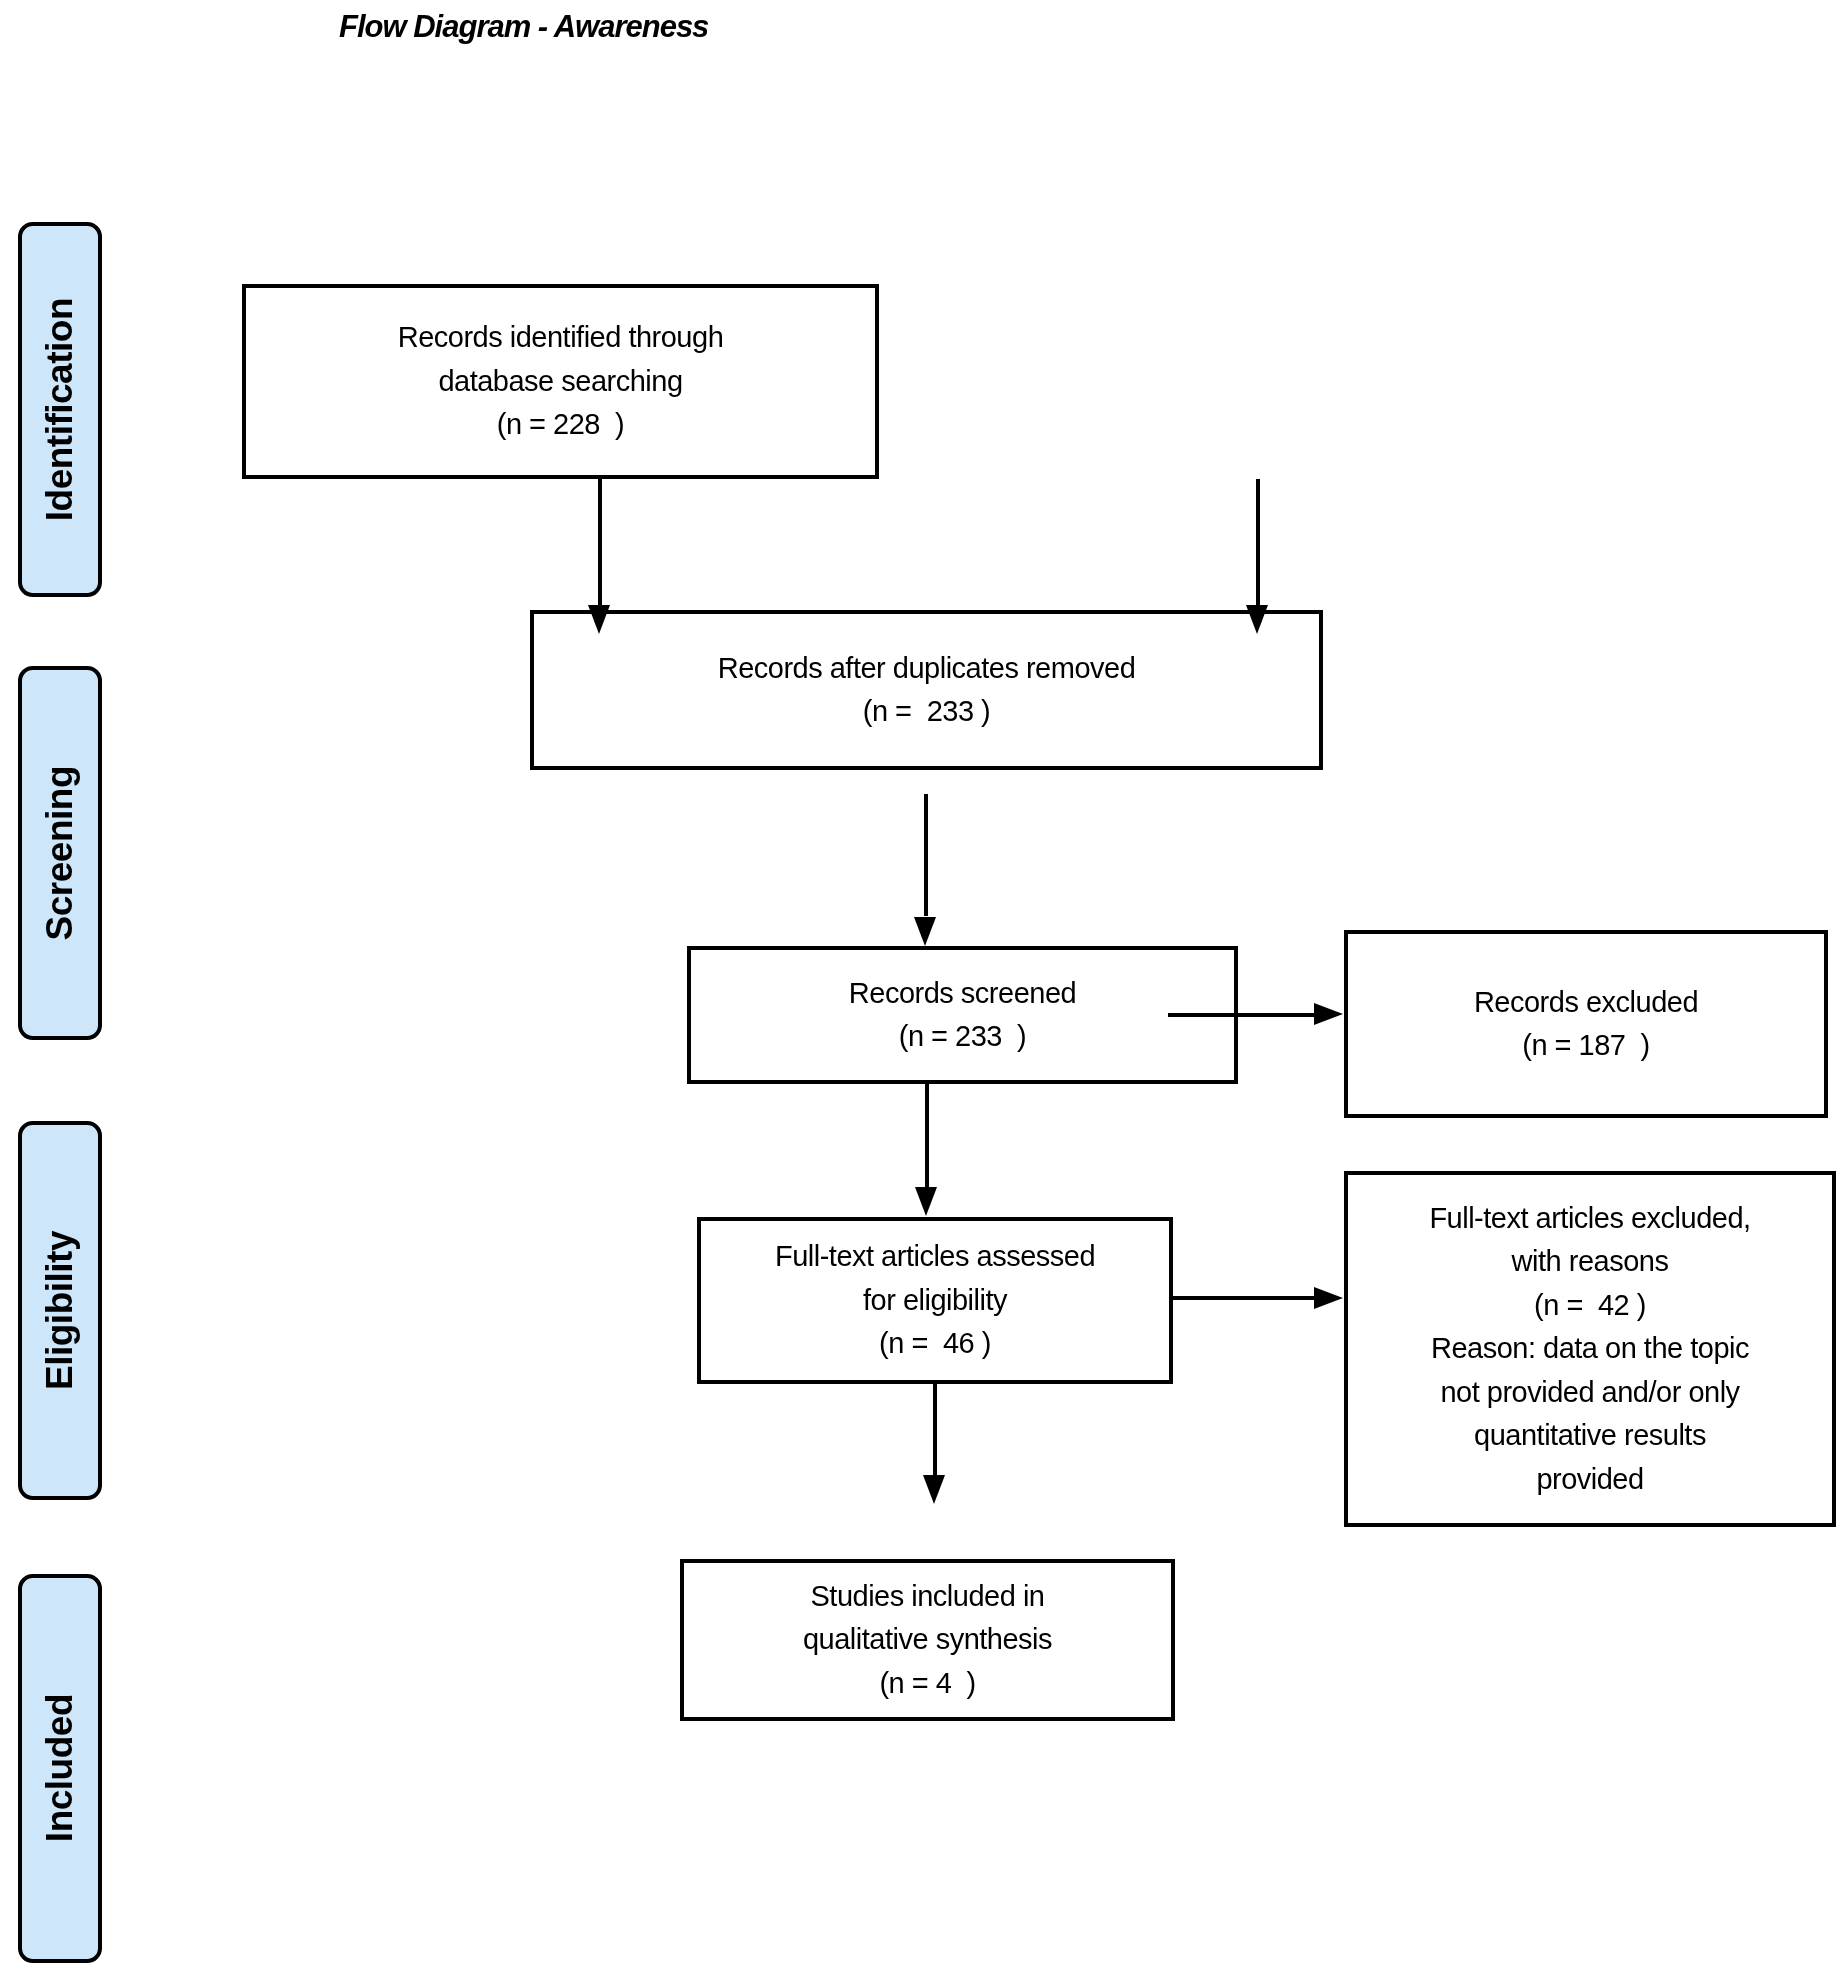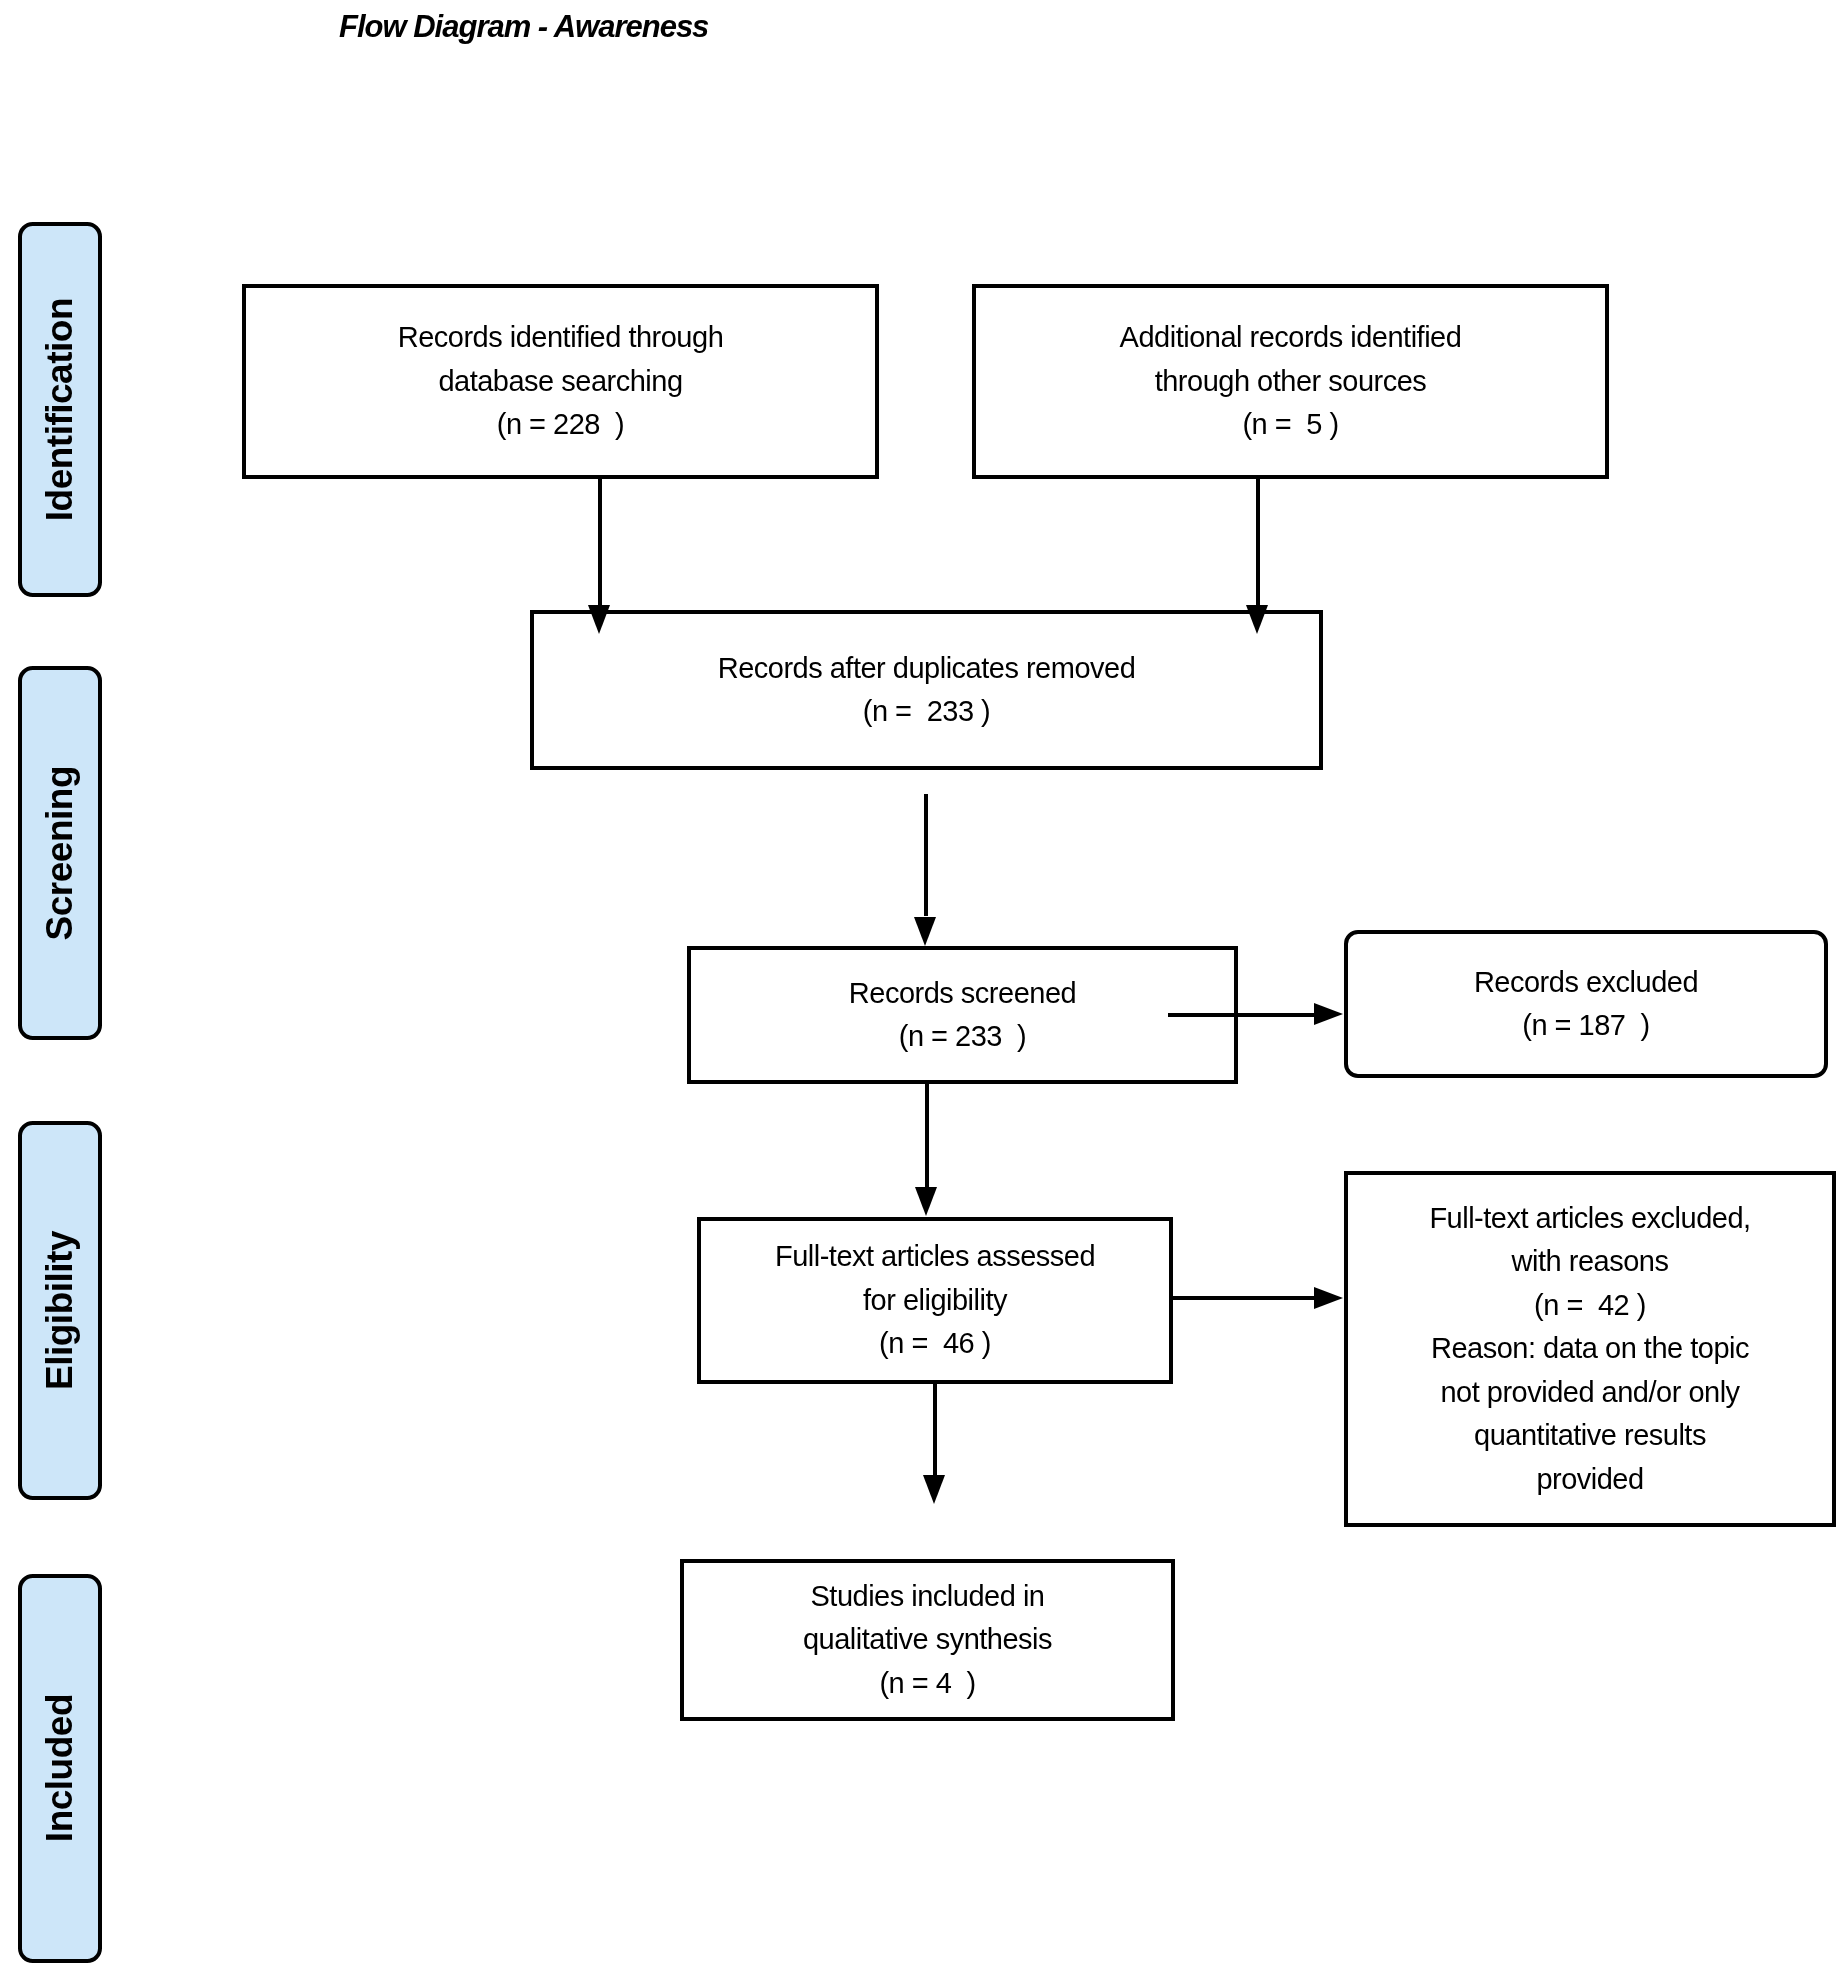--- a/index.html
+++ b/index.html
@@ -60,21 +60,21 @@
     text-align:center;
     font-size:29px;
     line-height:1.5;
     white-space:pre-wrap;
     letter-spacing:-0.5px;
   }
   .box-identified{left:242px;top:284px;width:637px;height:195px;}
   .box-additional{left:972px;top:284px;width:637px;height:195px;}
   .box-deduplicated{left:530px;top:610px;width:793px;height:160px;}
   .box-screened{left:687px;top:946px;width:551px;height:138px;}
-  .box-excluded{left:1344px;top:930px;width:484px;height:148px;border-radius:14px;}
+  .box-excluded{left:1344px;top:930px;width:484px;height:188px;}
   .box-fulltext-assessed{left:697px;top:1217px;width:476px;height:167px;}
   .box-fulltext-excluded{left:1344px;top:1171px;width:492px;height:356px;}
   .box-included-qualitative{left:680px;top:1559px;width:495px;height:162px;}
   .vline{position:absolute;width:3.9px;background:var(--line-color);}
   .hline{position:absolute;height:3.9px;background:var(--line-color);}
   .head-down{
     position:absolute;width:0;height:0;
     border-left:11.8px solid transparent;
     border-right:11.8px solid transparent;
     border-top:29.5px solid var(--line-color);
@@ -102,23 +102,20 @@
   <div class="stage stage-eligibility">
     <span class="stage-label">Eligibility</span>
   </div>
   <div class="stage stage-included">
     <span class="stage-label">Included</span>
   </div>
 
   <div class="flow-box box-identified">Records identified through
 database searching
 (n = 228  )</div>
-  <div class="flow-box box-additional">Additional records identified
-through other sources
-(n =  5 )</div>
   <div class="flow-box box-deduplicated">Records after duplicates removed
 (n =  233 )</div>
   <div class="flow-box box-screened">Records screened
 (n = 233  )</div>
   <div class="flow-box box-excluded">Records excluded
 (n = 187  )</div>
   <div class="flow-box box-fulltext-assessed">Full-text articles assessed
 for eligibility
 (n =  46 )</div>
   <div class="flow-box box-fulltext-excluded">Full-text articles excluded,

